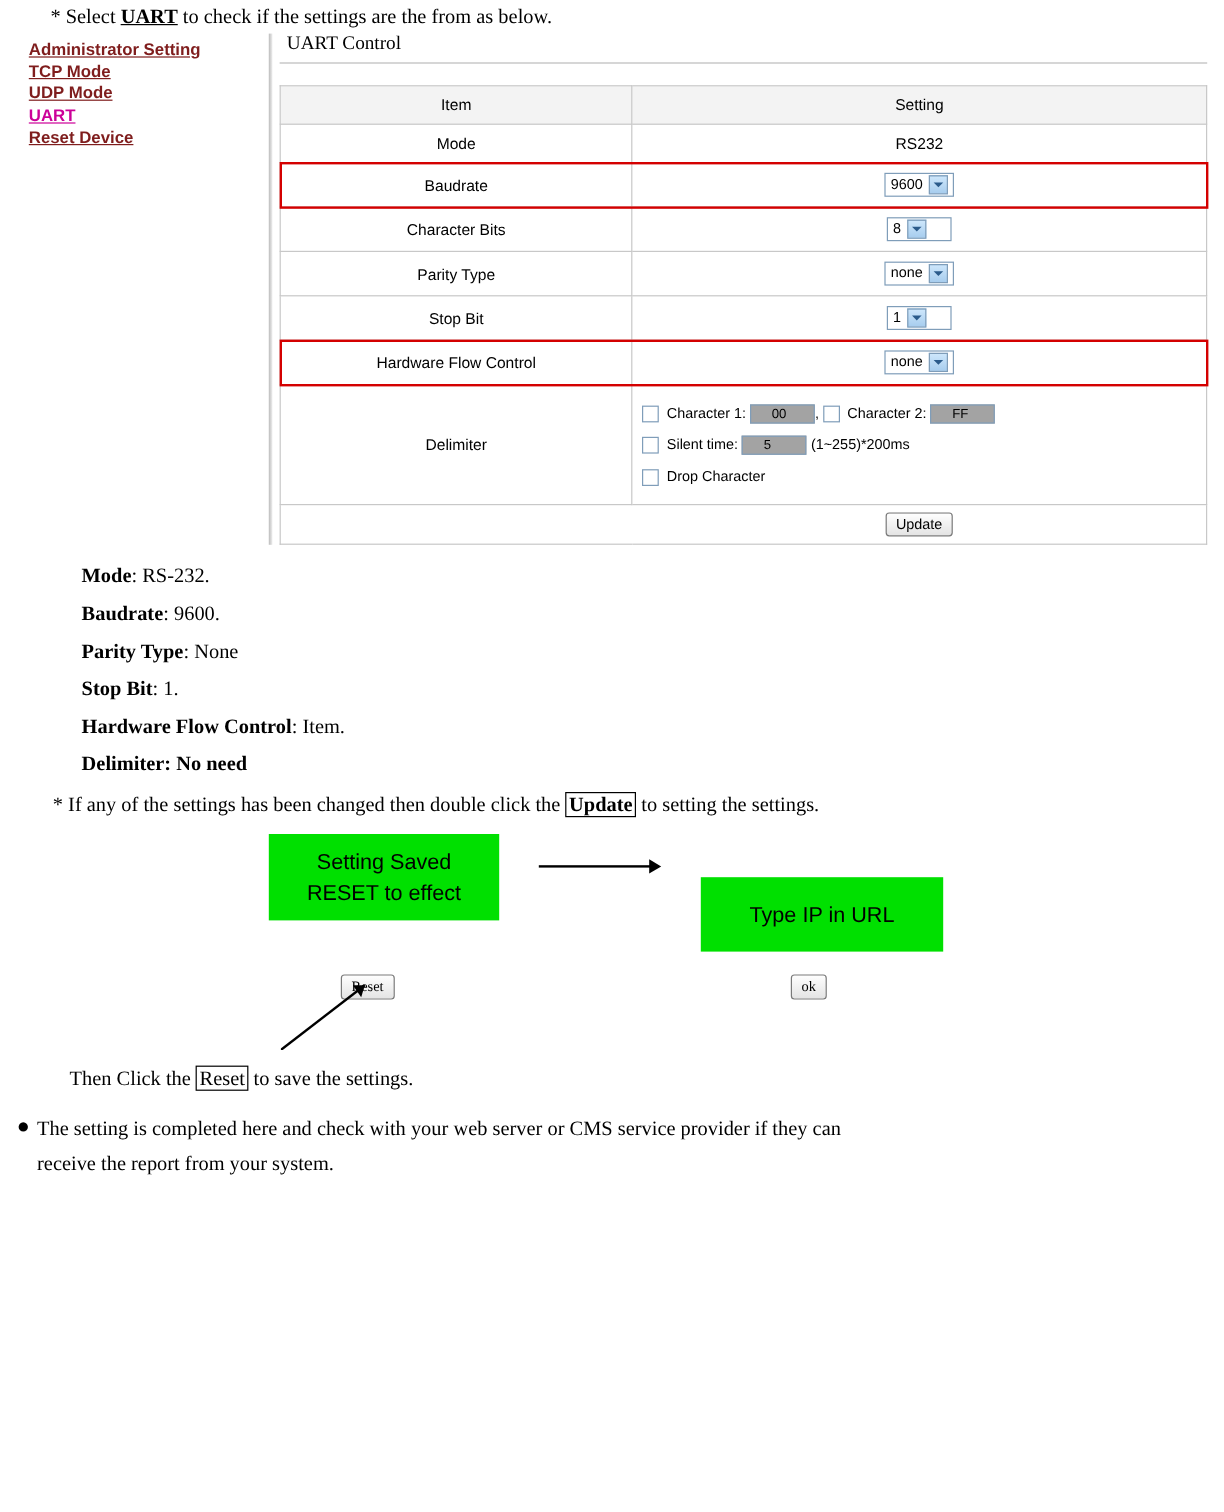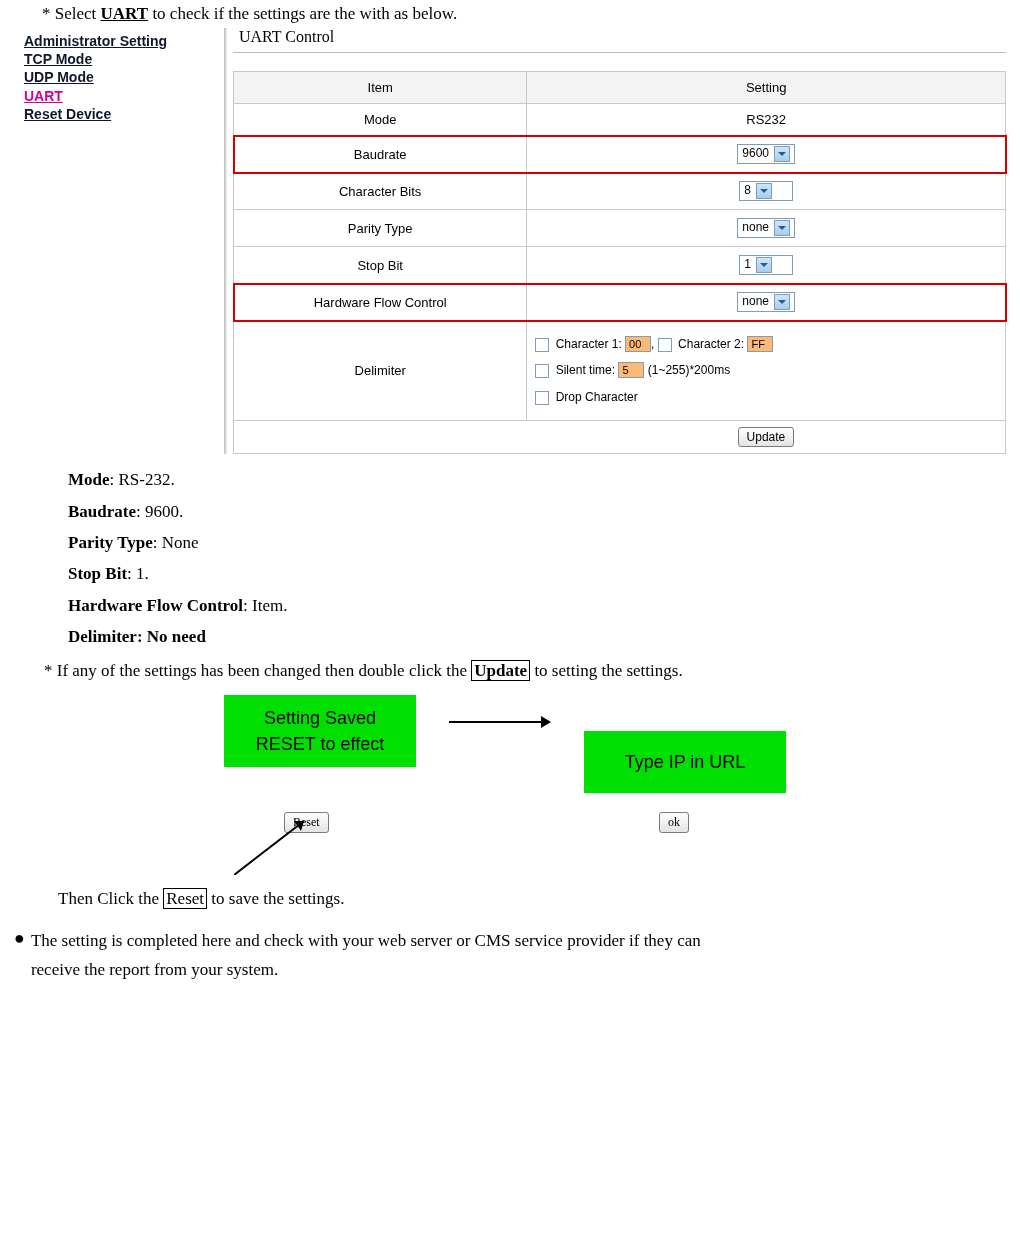--- a/index.html
+++ b/index.html
@@ -24,21 +24,21 @@
   }
   .sidebar {
     width: 200px;
     font-family: Arial, sans-serif;
     font-weight: bold;
     font-size: 14px;
     line-height: 1.3;
     padding-top: 4px;
   }
   .sidebar a {
-    color: #0f172a;
+    color: #7f1d1d;
     text-decoration: underline;
     display: block;
   }
   .sidebar a.hot {
     color: #cc0099;
   }
   .content-divider {
     width: 3px;
     background: linear-gradient(to right, #bbb, #eee);
     margin-right: 6px;
@@ -104,23 +104,23 @@
     content: "";
     position: absolute;
     left: 3px; top: 5px;
     border-left: 4px solid transparent;
     border-right: 4px solid transparent;
     border-top: 4px solid #2b5b8b;
   }
   .tiny-input {
     display: inline-block;
     border: 1px solid #7f9db9;
-    background: #fdba74;
+    background: #a3a3a3;
     font-size: 11px;
-    padding: 0 3px;
+    padding: 0 17px;
     min-width: 18px;
     text-align: left;
     height: 14px;
     line-height: 14px;
   }
   .chk {
     display: inline-block;
     width: 12px; height: 12px;
     border: 1px solid #7f9db9;
     background: #fff;
@@ -216,21 +216,21 @@
     margin-right: 6px;
   }
   .bullet-text {
     line-height: 1.7;
   }
 </style>
 </head>
 <body>
 
 <div class="instr-line">
-  <span>* Select </span><span class="uart-emph">UART</span><span> to check if the settings are the with as below.</span>
+  <span>* Select </span><span class="uart-emph">UART</span><span> to check if the settings are the from as below.</span>
 </div>
 
 <div class="config-layout">
   <div class="sidebar">
     <a href="#">Administrator Setting</a>
     <a href="#">TCP Mode</a>
     <a href="#">UDP Mode</a>
     <a href="#" class="hot">UART</a>
     <a href="#">Reset Device</a>
   </div>

